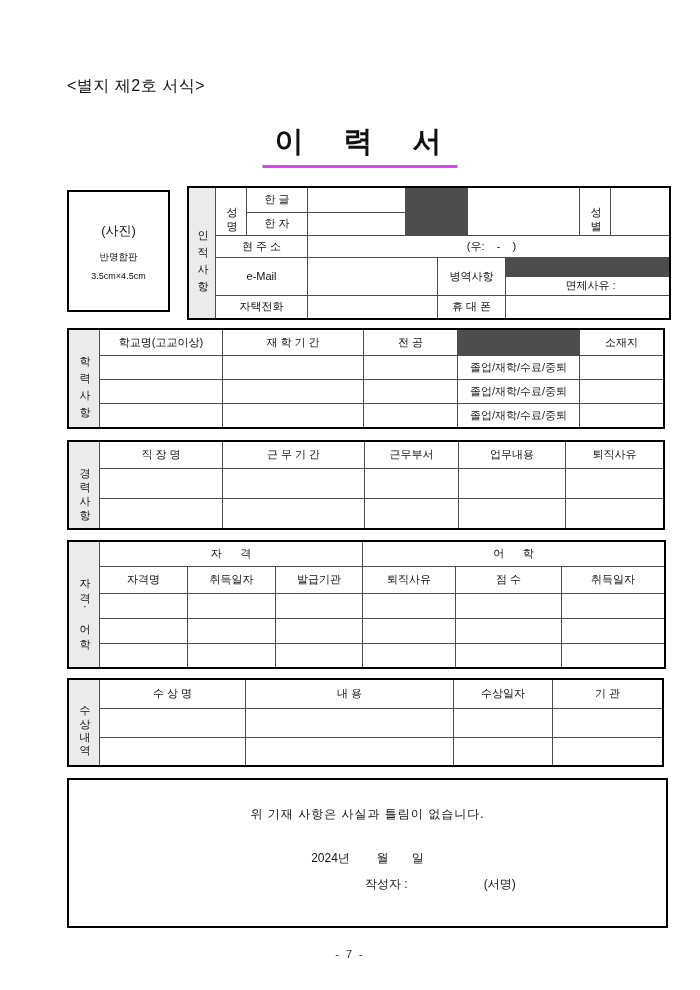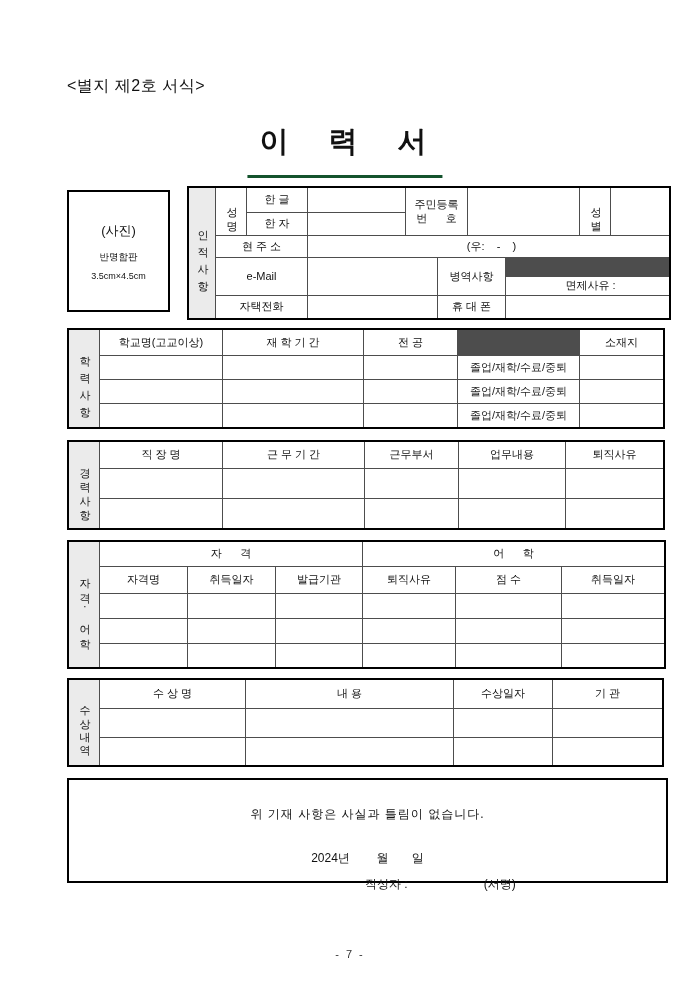--- a/index.html
+++ b/index.html
@@ -1,23 +1,23 @@
 <!DOCTYPE html>
 <html><head>
 <meta charset="utf-8">
 <style>
   *{box-sizing:border-box;margin:0;padding:0}
   html,body{width:700px;height:990px;background:#fff;
     font-family:"Liberation Sans","DejaVu Sans",sans-serif;color:#111;}
   body{position:relative;overflow:hidden}
 
   .form-label{position:absolute;left:67px;top:76px;font-size:16px;letter-spacing:.5px}
-  .title{position:absolute;left:345px;top:122px;transform:translateX(-50%);
+  .title{position:absolute;left:360px;top:122px;transform:translateX(-50%);
     font-size:29px;font-weight:bold;letter-spacing:16px;white-space:pre;
-    border-bottom:3px solid #14532d;padding:0 0 13px 12px}
+    border-bottom:3px solid #d946ef;padding:0 0 3px 12px}
 
   .photo-box{position:absolute;left:67px;top:190px;width:103px;height:122px;
     border:2px solid #000;display:flex;flex-direction:column;align-items:center;justify-content:center}
   .photo-box .cap{font-size:13px}
   .photo-box .s1{font-size:9.5px;margin-top:11px}
   .photo-box .s2{font-size:9px;margin-top:7px}
 
   .gtable{position:absolute;display:grid;background:#4d4d4d;gap:1px;border:2px solid #000}
   .gtable>div{background:#fff;display:flex;align-items:center;justify-content:center;
     font-size:11px;overflow:hidden;line-height:1.25}
@@ -39,21 +39,21 @@
   .t-career{left:67px;top:440px;
     grid-template-columns:30px 122px 141px 93px 106px 97px;
     grid-template-rows:26px 29px 29px}
   .t-qual{left:67px;top:540px;
     grid-template-columns:30px 87px 87px 86px 92px 105px 102px;
     grid-template-rows:24px 26px 24px 24px 23px}
   .t-awards{left:67px;top:678px;
     grid-template-columns:30px 145px 207px 98px 109px;
     grid-template-rows:28px 28px 27px}
 
-  .decl-box{position:absolute;left:67px;top:778px;width:601px;height:105px;border:2px solid #000}
+  .decl-box{position:absolute;left:67px;top:778px;width:601px;height:150px;border:2px solid #000}
   .decl-statement{position:absolute;left:0;top:26px;width:100%;text-align:center;font-size:12px;letter-spacing:1px}
   .decl-date{position:absolute;left:0;top:70px;width:100%;text-align:center;font-size:12px;white-space:pre}
   .decl-writer{position:absolute;left:296px;top:96px;display:flex;gap:76px;font-size:12px}
 
   .footer{position:absolute;left:0;top:948px;width:100%;text-align:center;font-size:11px;color:#333;letter-spacing:2px}
 </style>
 </head>
 <body>
 
 <div class="form-label">&lt;별지 제2호 서식&gt;</div>
@@ -64,24 +64,20 @@
   <div class="cap">(사진)</div>
   <div class="s1">반명함판</div>
   <div class="s2">3.5cm×4.5cm</div>
 </div>
 
 <div class="gtable t-personal">
   <div class="shade vert" style="grid-area:1/1/7/2">인적사항</div>
   <div class="vert2" style="grid-area:1/2/3/3">성명</div>
   <div style="grid-area:1/3/2/4">한 글</div>
   <div style="grid-area:1/4/2/5"></div>
-  <div class="stack" style="grid-area:1/5/3/7">
-    <div class="pre">주민등록</div>
-    <div class="pre">번      호</div>
-  </div>
   <div style="grid-area:1/7/3/9"></div>
   <div class="vert2" style="grid-area:1/9/3/10">성별</div>
   <div style="grid-area:1/10/3/11"></div>
   <div style="grid-area:2/3/3/4">한 자</div>
   <div style="grid-area:2/4/3/5"></div>
   <div style="grid-area:3/2/4/4">현 주 소</div>
   <div class="pre left" style="grid-area:3/4/4/11">(우:    -    )</div>
   <div style="grid-area:4/2/6/4">e-Mail</div>
   <div style="grid-area:4/4/6/6"></div>
   <div style="grid-area:4/6/6/8">병역사항</div>

